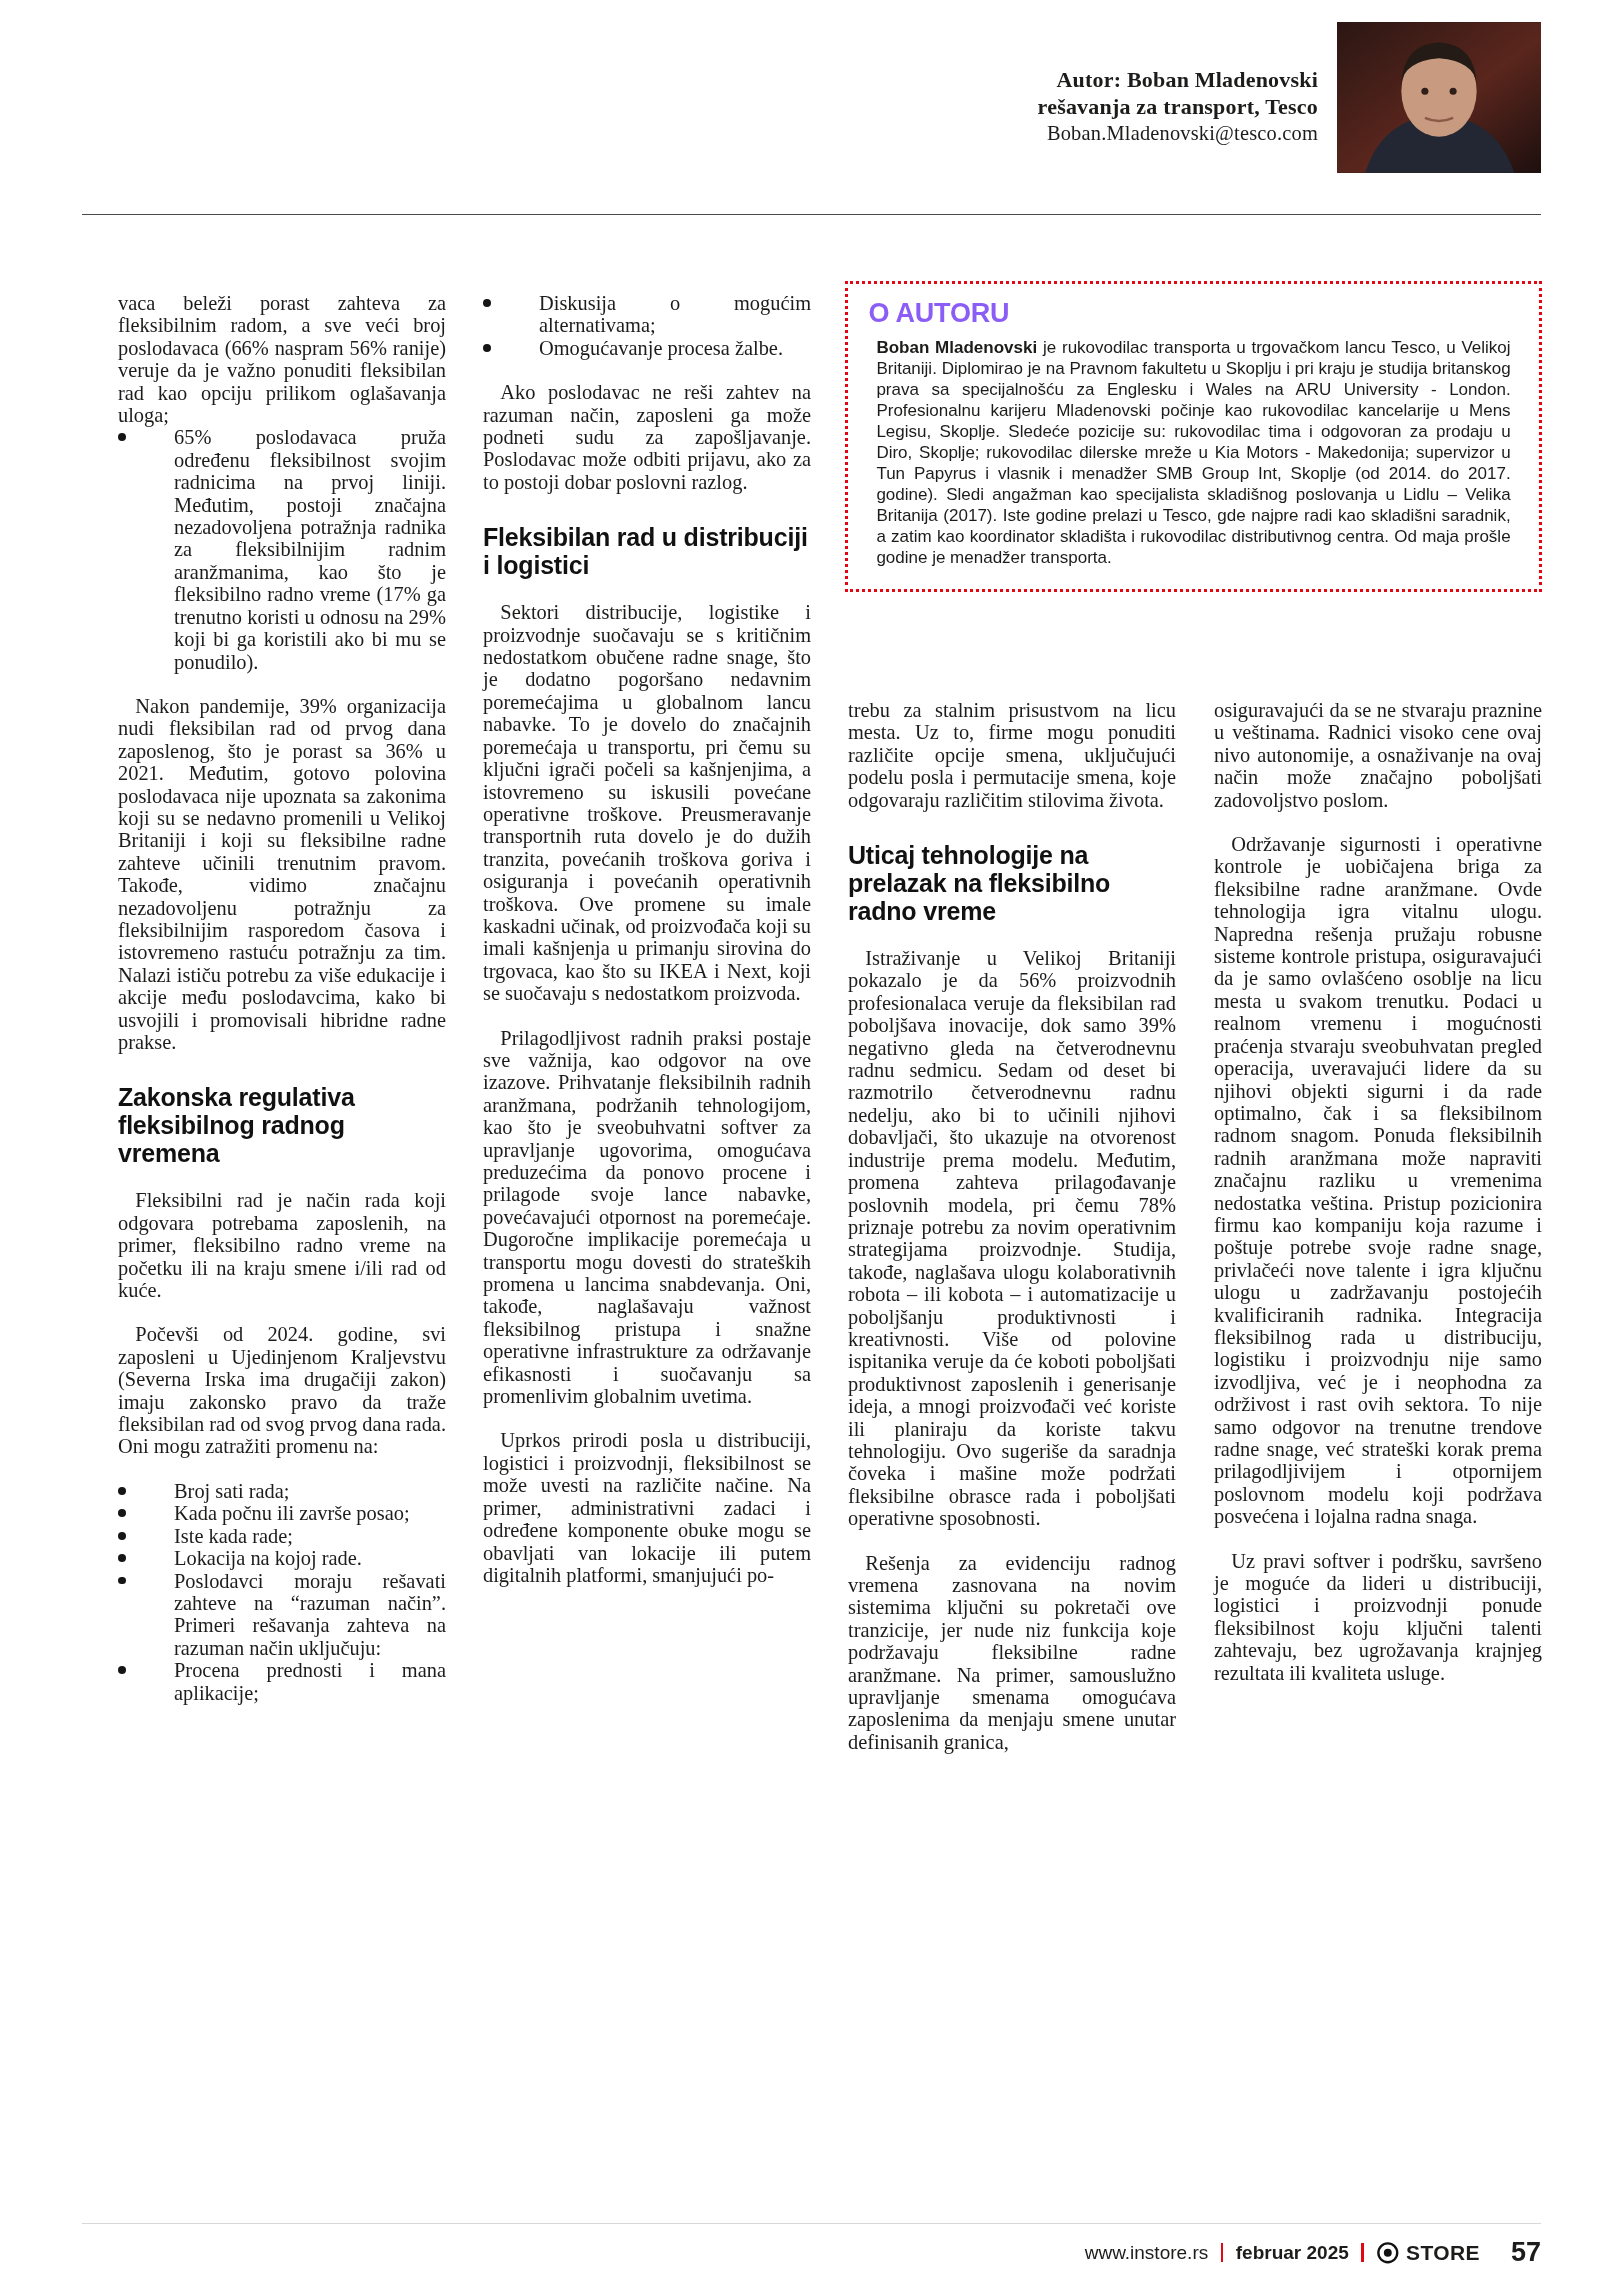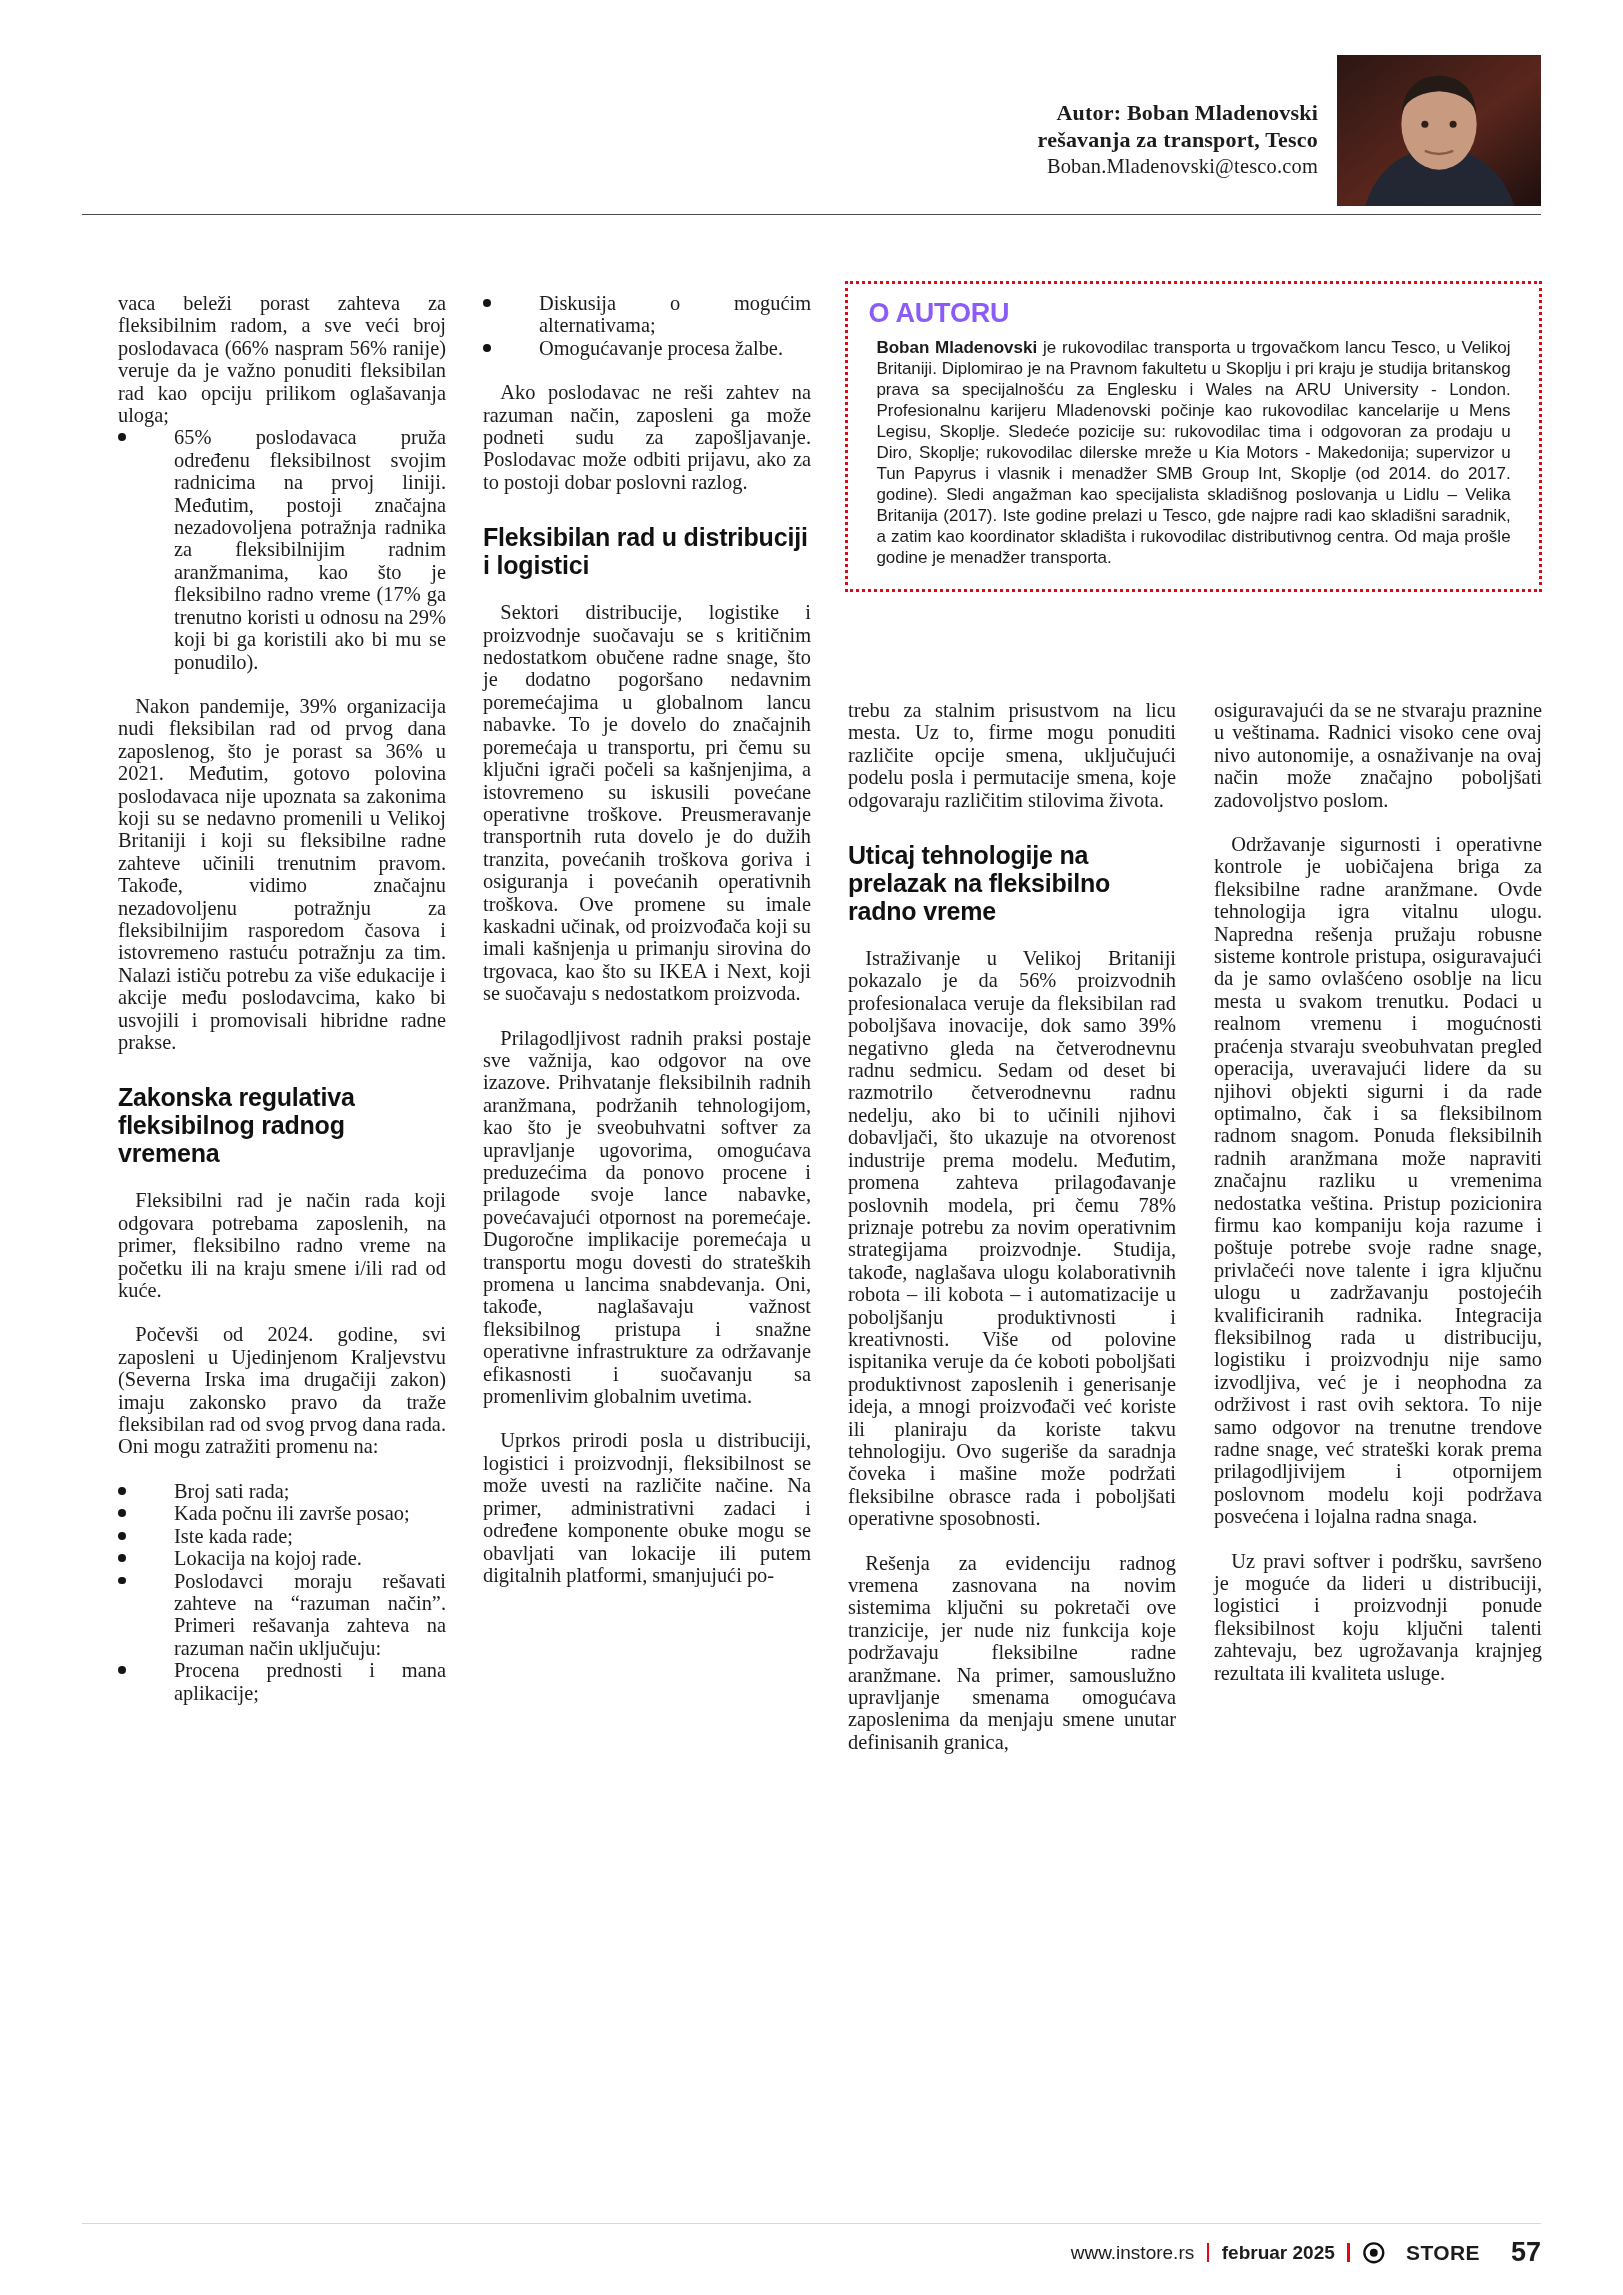--- a/index.html
+++ b/index.html
@@ -4,21 +4,21 @@
 <style>
   * { box-sizing: border-box; }
   html, body { margin: 0; padding: 0; background: #ffffff; }
   .page {
     position: relative; width: 1623px; height: 2295px;
     background: #ffffff; color: #1c1c1b; overflow: hidden;
     font-family: "Liberation Serif", "DejaVu Serif", serif;
   }
 
   
-  .page-header { position: absolute; top: 55px; right: 82px; display: flex; align-items: flex-start; gap: 19px; }
+  .page-header { position: absolute; top: 22px; right: 82px; display: flex; align-items: flex-start; gap: 19px; }
   .author-block { text-align: right; padding-top: 44px; }
   .author-line { font-size: 22px; font-weight: bold; line-height: 27px; letter-spacing: 0.2px; }
   .author-line.email { font-weight: normal; font-size: 20.4px; }
   .author-photo { width: 204px; height: 151px; flex: none; overflow: hidden; background: #2a1512; }
   .top-rule { position: absolute; top: 214px; left: 82px; right: 82px; border-top: 1.6px solid #4a4a4a; }
 
   
   .content { position: absolute; top: 292px; left: 118px; width: 1424px; }
   .col { position: absolute; top: 0; width: 328px; font-size: 20.4px; line-height: 22.4px; text-align: justify; hyphens: auto; }
   .col1 { left: 0; }
@@ -56,21 +56,21 @@
   
   .page-footer {
     position: absolute; left: 82px; right: 82px; bottom: 27px;
     border-top: 0.8px solid #d8d8d8; padding-top: 12.6px;
     display: flex; justify-content: flex-end; align-items: center;
     font-family: "Liberation Sans", "DejaVu Sans", sans-serif;
     font-size: 19px; color: #1c1c1b;
   }
   .fsep { display: inline-block; width: 2.4px; height: 19px; background: #e30613; margin: 0 12.6px; }
   .footer-date { font-weight: bold; }
-  .store-logo { display: flex; align-items: center; gap: 20px; }
+  .store-logo { display: flex; align-items: center; gap: 6px; }
   .store-brand { font-weight: bold; font-size: 21px; letter-spacing: 0.4px; }
   .page-number { font-weight: bold; font-size: 27px; margin-left: 31px; }
 </style>
 </head>
 <body>
 
 <div class="page">
 
   <header class="page-header">
     <div class="author-block">

